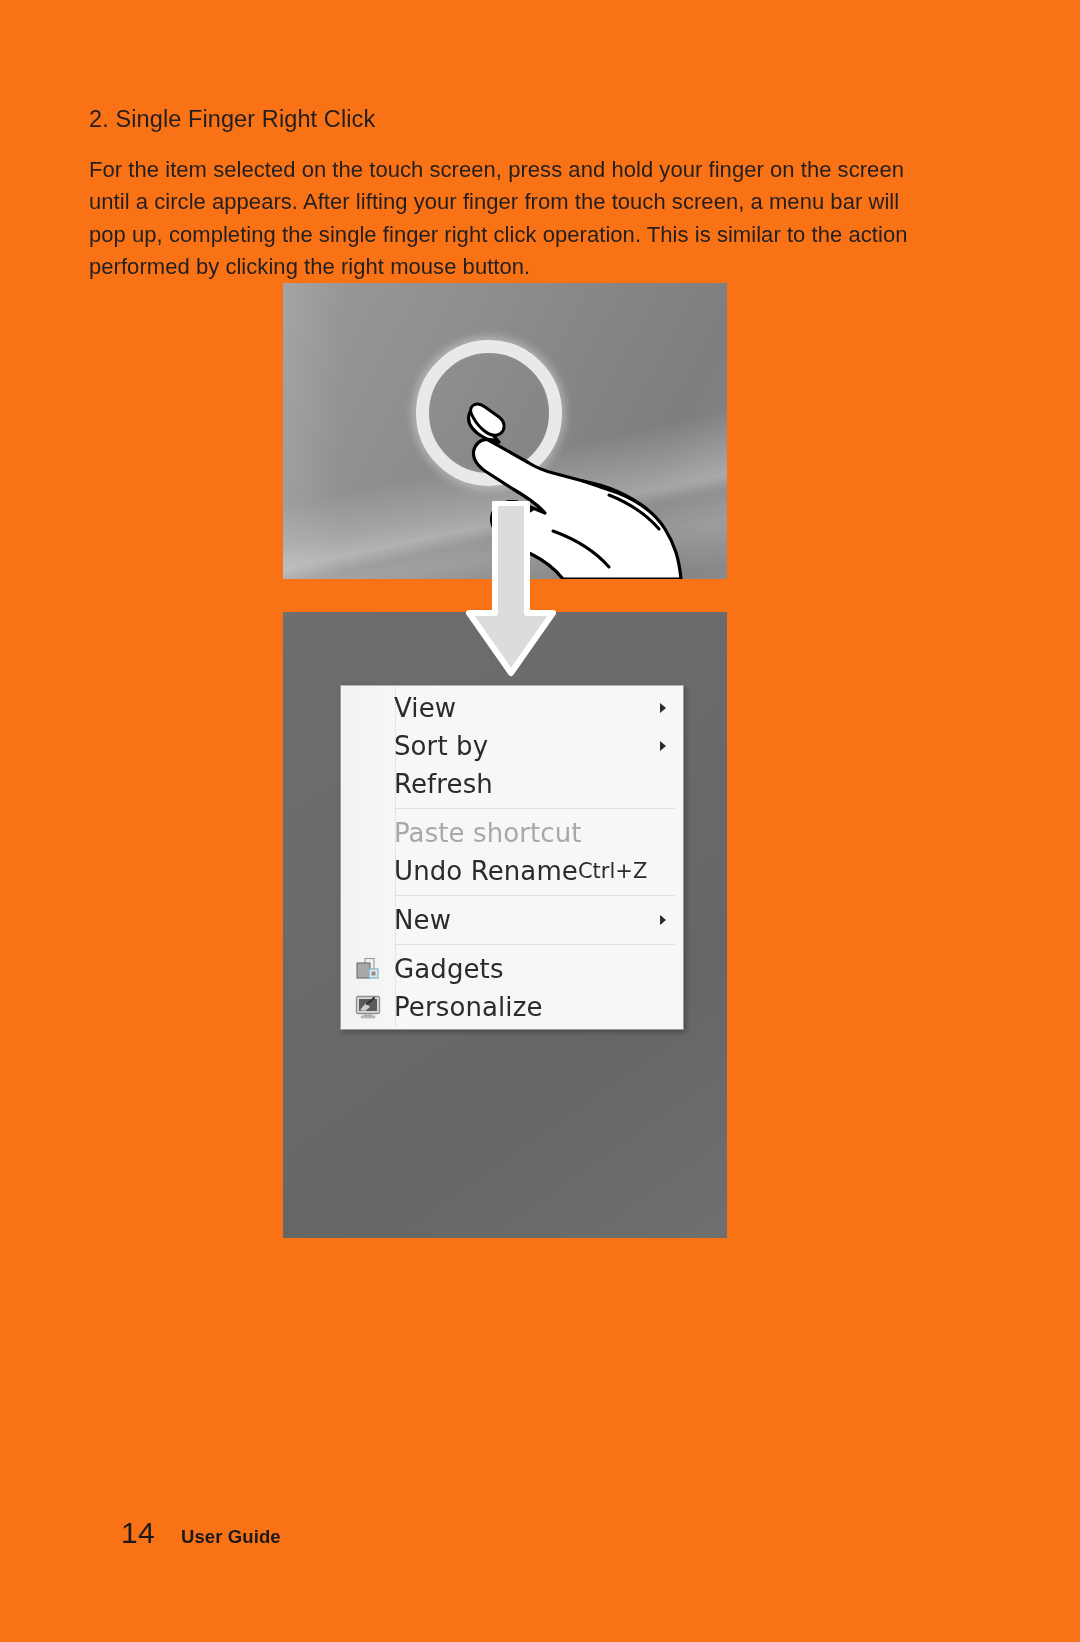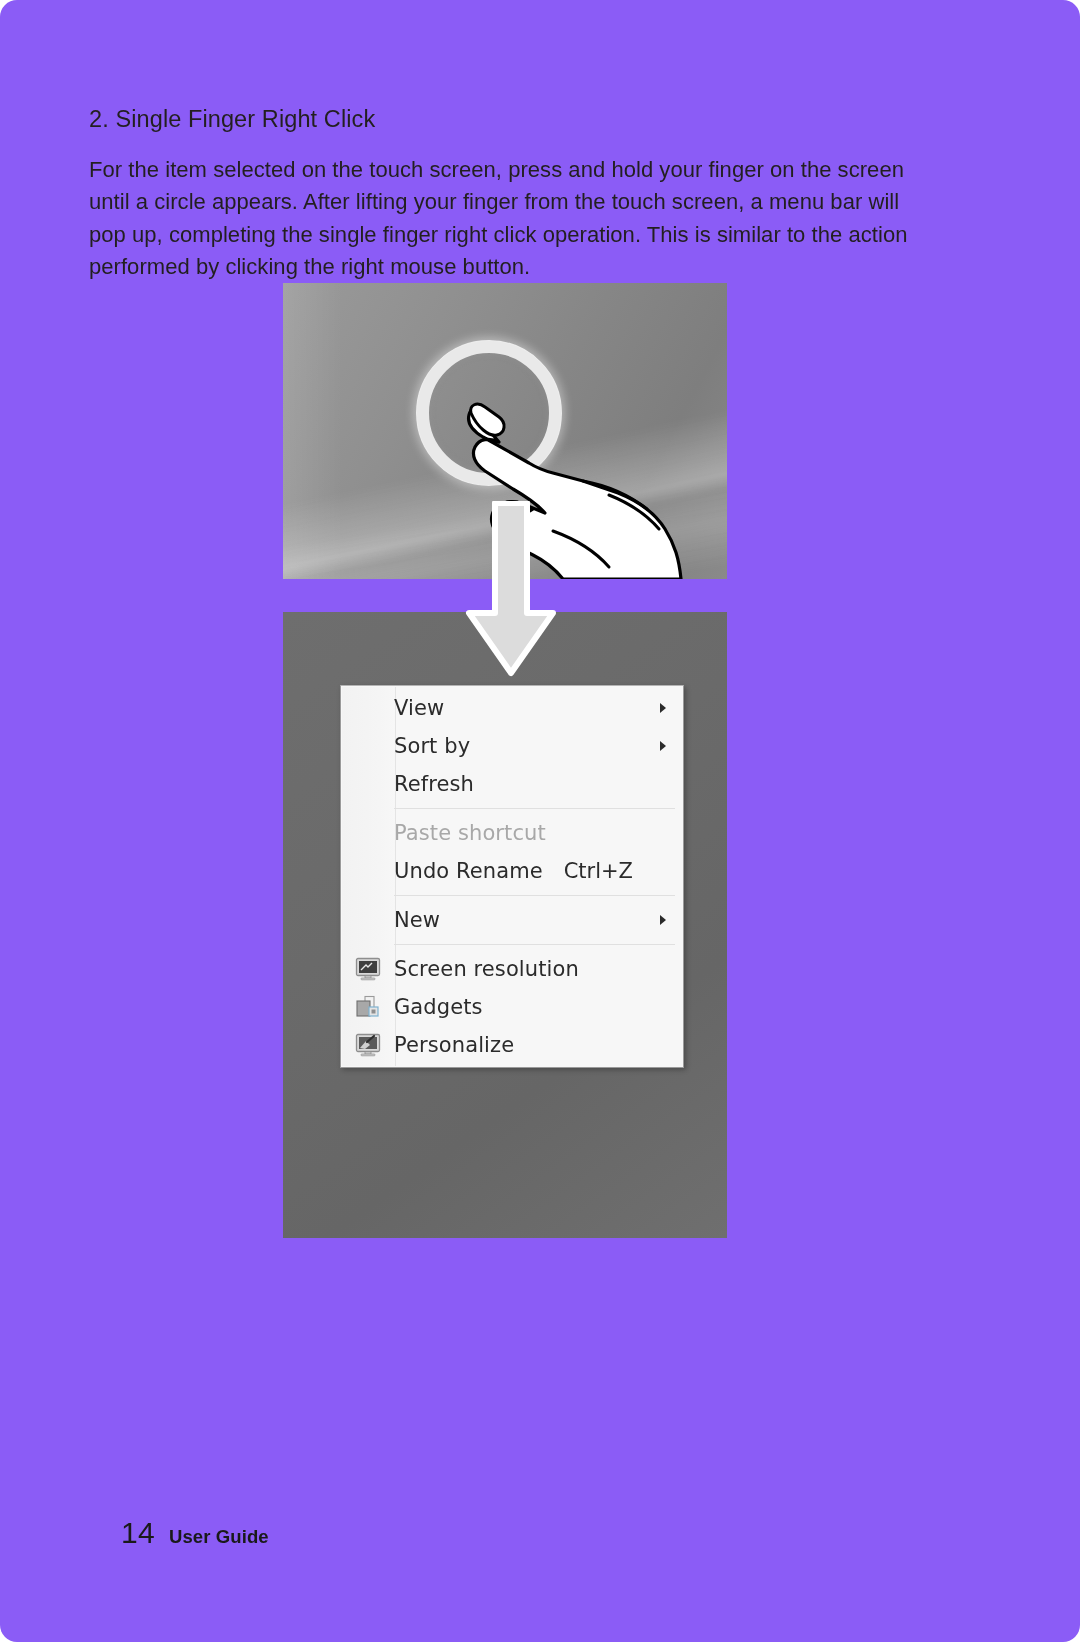--- a/index.html
+++ b/index.html
@@ -13,22 +13,21 @@
     height: 1642px;
     position: relative;
     font-family: "Liberation Sans", sans-serif;
     color: #1a1a1a;
     overflow: hidden;
   }
 
   .page {
     position: absolute;
     inset: 0;
-    background: #8b5cf6;
-    border-radius: 17px;
+    background: #f97316;
   }
 
   
   .content {
     position: absolute;
     left: 89px;
     top: 104px;
     width: 838px;
   }
   .section-heading {
@@ -195,21 +194,21 @@
   .menu-item .mi-icon {
     width: 53px;
     min-width: 53px;
     height: 38px;
     display: flex;
     align-items: center;
     justify-content: center;
   }
   .menu-item .mi-label {
     flex: 1;
-    font-size: 21px;
+    font-size: 26px;
     color: #2b2b2b;
     letter-spacing: 0.1px;
     white-space: nowrap;
   }
   .menu-item.disabled .mi-label {
     color: #a8a8a8;
   }
   .menu-item .mi-accel {
     font-size: 21px;
     color: #2b2b2b;
@@ -240,20 +239,21 @@
     font-weight: 400;
     color: #1a1a1a;
     letter-spacing: 0.3px;
     margin-left: 32px;
   }
   .footer .doc-title {
     font-size: 18.5px;
     font-weight: 700;
     color: #1a1a1a;
     letter-spacing: 0.1px;
+    margin-left: 12px;
   }
 </style>
 </head>
 <body>
 
 <div class="page">
 
   <div class="content">
     <h2 class="section-heading">
       <span>2.</span>
@@ -369,33 +369,20 @@
           </span>
         </div>
       </div>
 
       <div class="menu-sep"></div>
 
       <div class="menu-group">
         <div class="menu-item">
           <span class="mi-icon">
             <svg width="26" height="24" viewBox="0 0 26 24">
-              <rect x="1.5" y="1.5" width="23" height="17" rx="1.5" fill="#d9d9d9" stroke="#8e8e8e" stroke-width="1.3"></rect>
-              <rect x="4" y="4" width="18" height="12" fill="#3f3f3f"></rect>
-              <path d="M6 13 L11 8 L13 10 L17 6" fill="none" stroke="#e8e8e8" stroke-width="1.4"></path>
-              <rect x="10" y="18.5" width="6" height="3" fill="#c2c2c2" stroke="#8e8e8e" stroke-width="0.8"></rect>
-              <rect x="6" y="21" width="14" height="1.8" rx="0.8" fill="#cfcfcf" stroke="#8e8e8e" stroke-width="0.7"></rect>
-            </svg>
-          </span>
-          <span class="mi-label">Screen resolution</span>
-          <span class="mi-arrow"></span>
-        </div>
-        <div class="menu-item">
-          <span class="mi-icon">
-            <svg width="26" height="24" viewBox="0 0 26 24">
               <rect x="10" y="1.5" width="9" height="11" fill="#f2f2f2" stroke="#9a9a9a" stroke-width="1.1"></rect>
               <rect x="2" y="6" width="13" height="15" fill="#a8a8a8" stroke="#6e6e6e" stroke-width="1.1"></rect>
               <rect x="14" y="12" width="9" height="9" fill="#e4e4e4" stroke="#7fb2d0" stroke-width="1.2"></rect>
               <rect x="16.5" y="14.5" width="4" height="4" fill="#8f8f8f"></rect>
             </svg>
           </span>
           <span class="mi-label">Gadgets</span>
           <span class="mi-arrow"></span>
         </div>
         <div class="menu-item">

